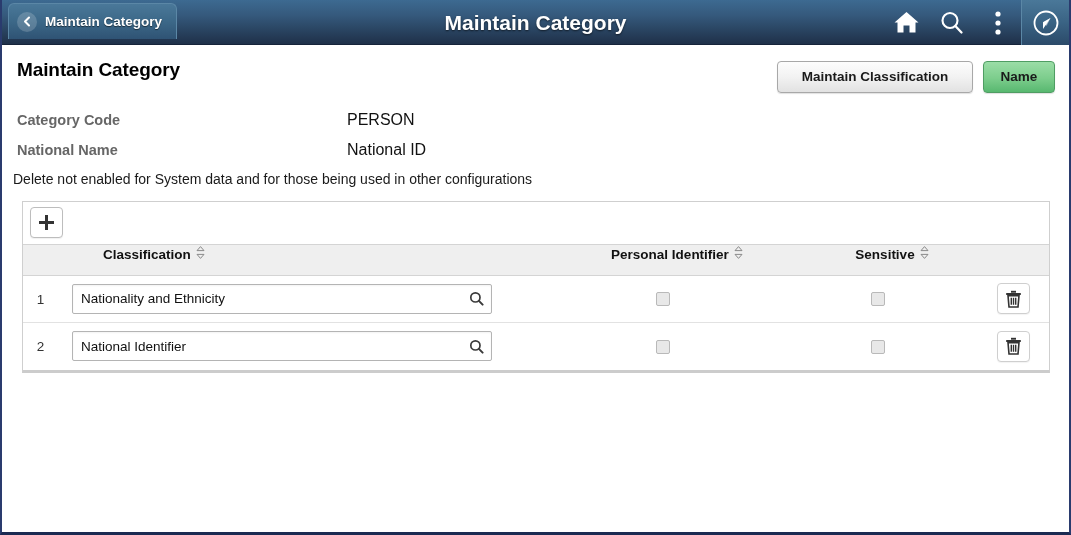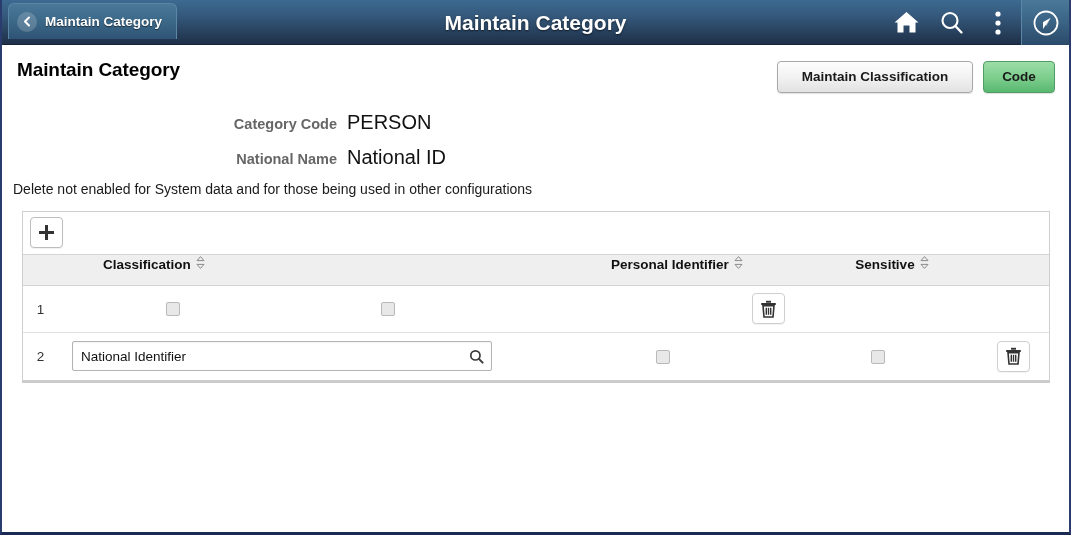--- a/index.html
+++ b/index.html
@@ -152,28 +152,28 @@
     margin-top: 18px;
     padding-left: 15px;
   }
   .field-row {
     display: flex;
     align-items: baseline;
     margin-bottom: 12px;
   }
   .field-label {
     width: 330px;
-    text-align: right;
+    text-align: left;
     padding-right: 10px;
     font-size: 14.5px;
     font-weight: bold;
     color: #666666;
   }
   .field-value {
-    font-size: 20px;
+    font-size: 16px;
     color: #111111;
   }
 
   .note {
     margin: 9px 0 0 11px;
     font-size: 14px;
     color: #1a1a1a;
   }
 
   
@@ -350,21 +350,21 @@
 
     </div>
   </div>
 
   <div class="page">
 
     <div class="page-title-row">
       <div class="page-title">Maintain Category</div>
       <div class="action-buttons">
         <div class="btn btn-secondary">Maintain Classification</div>
-        <div class="btn btn-save">Code</div>
+        <div class="btn btn-save">Name</div>
       </div>
     </div>
 
     <div class="fields">
       <div class="field-row">
         <div class="field-label">Category Code</div>
         <div class="field-value">PERSON</div>
       </div>
       <div class="field-row">
         <div class="field-label">National Name</div>
@@ -421,20 +421,31 @@
               </svg>
             </span>
           </span>
         </div>
         <div class="col-del"></div>
       </div>
 
       <div class="grid-row">
         <div class="col-num">
           <span class="row-num">1</span>
+        </div>
+        <div class="col-class">
+          <div class="lookup-field">
+            <input type="text" value="Nationality and Ethnicity" style="">
+            <span class="lookup-btn">
+              <svg width="15" height="15" viewBox="0 0 15 15">
+                <circle cx="6.4" cy="6.4" r="4.6" fill="none" stroke="#3a3a3a" stroke-width="1.7"></circle>
+                <line x1="9.9" y1="9.9" x2="13.6" y2="13.6" stroke="#3a3a3a" stroke-width="2" stroke-linecap="round"></line>
+              </svg>
+            </span>
+          </div>
         </div>
         <div class="col-personal">
           <span class="cbx"></span>
         </div>
         <div class="col-sens">
           <span class="cbx"></span>
         </div>
         <div class="col-del">
           <div class="del-btn">
             <span>

